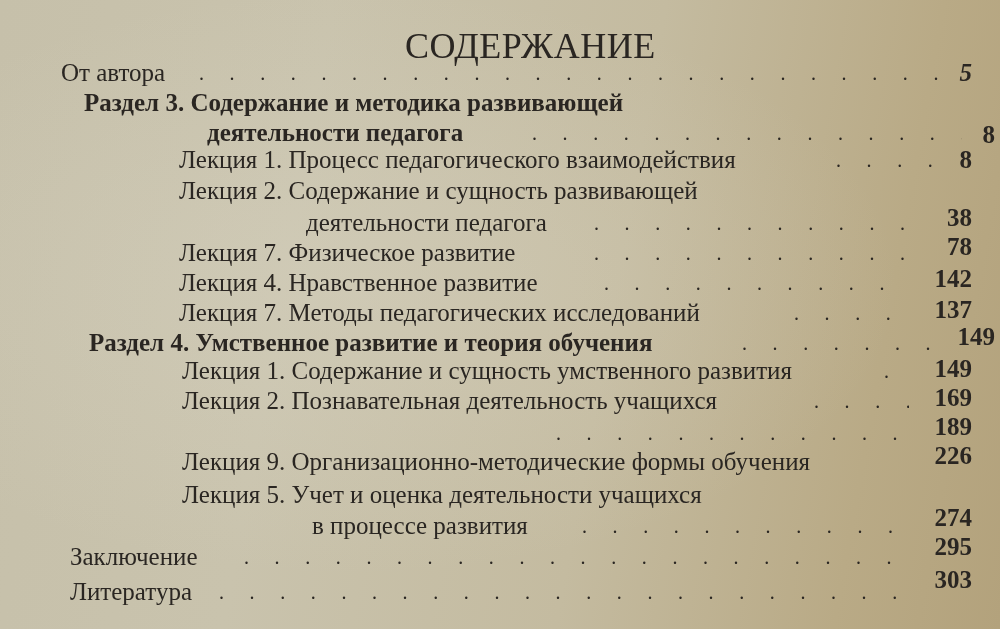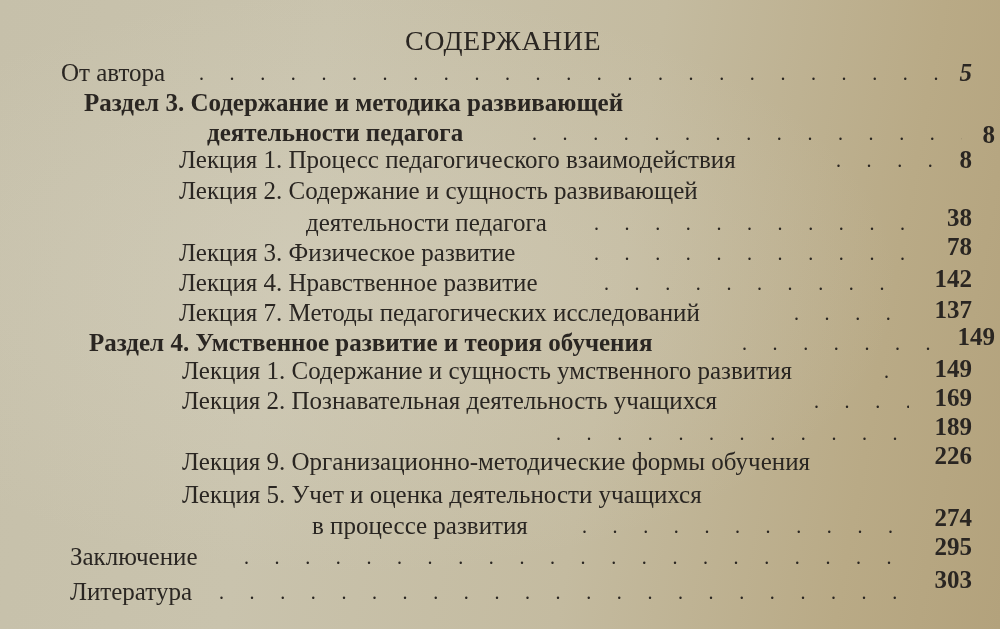--- a/index.html
+++ b/index.html
@@ -10,21 +10,21 @@
       font-family: "Liberation Serif", "DejaVu Serif", serif;
       color: #2a2622;
     }
     .shade {
       position: absolute; inset: 0;
       background: radial-gradient(ellipse at 35% 45%, rgba(220,216,200,0.35) 0%, rgba(0,0,0,0) 60%);
       pointer-events: none;
     }
     .title {
       position: absolute; left: 405px; top: 25px;
-      font-size: 28px; letter-spacing: 0.5px;
+      font-size: 36px; letter-spacing: 0.5px;
       color: #2a2622;
     }
     .row {
       position: absolute; left: 4px; width: 1000px; height: 30px;
       font-size: 25px; line-height: 30px; white-space: nowrap;
     }
     .lbl { position: absolute; }
     .bold { font-weight: bold; margin-left: 23px; }
     .dots {
       position: absolute; height: 30px; overflow: hidden;
@@ -67,21 +67,21 @@
   <div class="row" style="top:176px">
     <span class="lbl" style="left:175px">Лекция 2. Содержание и сущность развивающей</span>
   </div>
   <div class="row" style="top:208px">
     <span class="lbl" style="left:302px">деятельности педагога</span>
     <span class="dots" style="left:590px; width:330px">. . . . . . . . . . . . . . . . . . . . . . . . . . . . . . . . . . . . . . . . . . . . . . . . . . . . . . . . . . . . . . . . .</span>
     <span class="pg" style="top:-5px">38</span>
   </div>
 
   <div class="row" style="top:238px">
-    <span class="lbl" style="left:175px">Лекция 3. Физическое развитие</span>
+    <span class="lbl" style="left:175px">Лекция 7. Физическое развитие</span>
     <span class="dots" style="left:590px; width:330px">. . . . . . . . . . . . . . . . . . . . . . . . . . . . . . . . . . . . . . . . . . . . . . . . . . . . . . . . . . . . . . . . .</span>
     <span class="pg" style="top:-6px">78</span>
   </div>
 
   <div class="row" style="top:268px">
     <span class="lbl" style="left:175px">Лекция 4. Нравственное развитие</span>
     <span class="dots" style="left:600px; width:305px">. . . . . . . . . . . . . . . . . . . . . . . . . . . . . . . . . . . . . . . . . . . . . . . . . . . . . . . . . . . . . . . . .</span>
     <span class="pg" style="top:-4px">142</span>
   </div>
 

